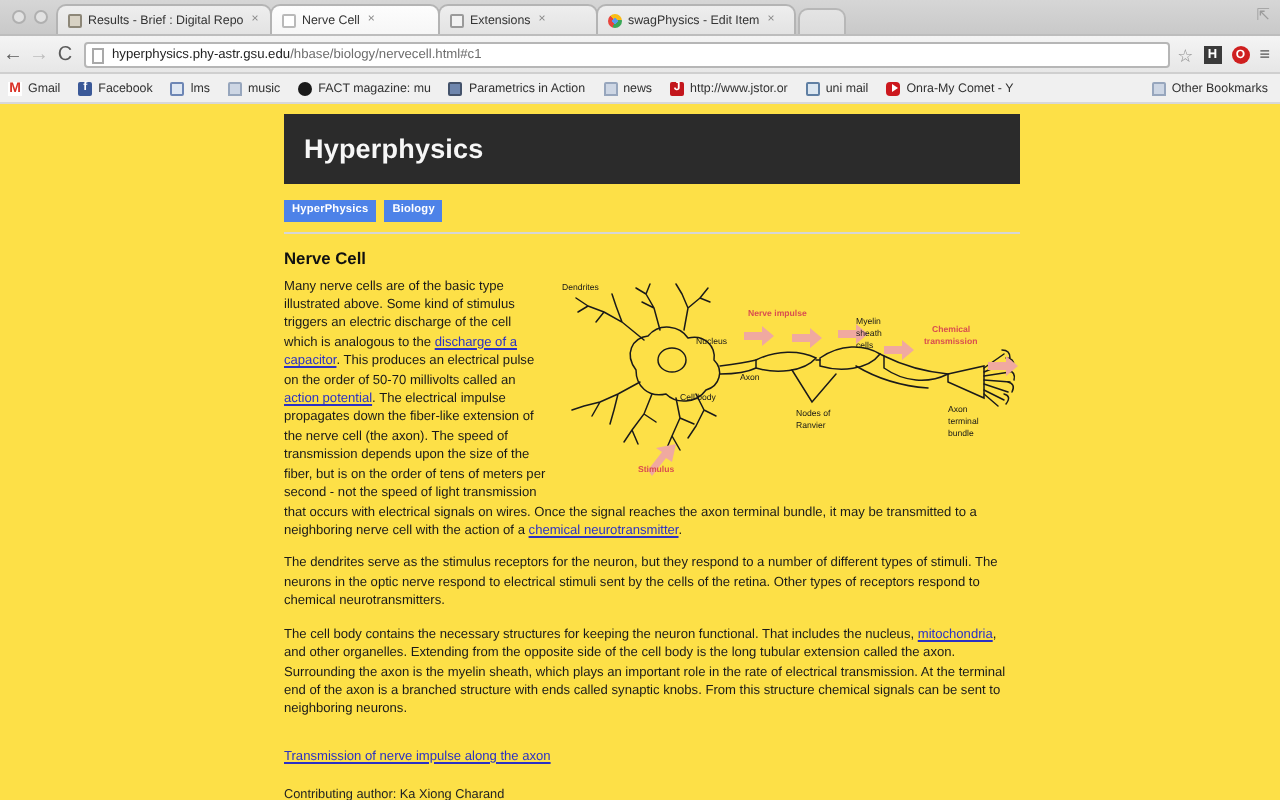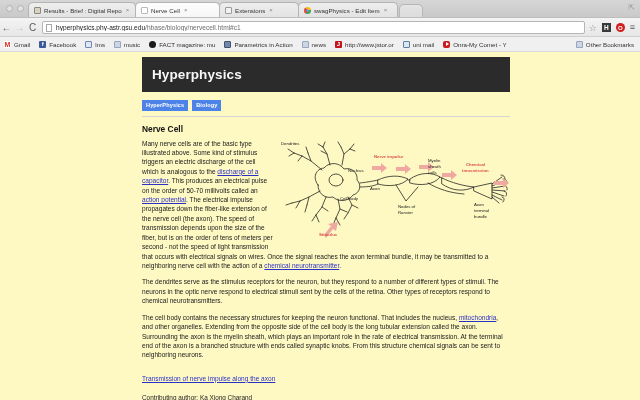--- a/index.html
+++ b/index.html
@@ -90,21 +90,21 @@
                line-height:7px; text-align:center; }
   .bi.unimail{ background:#dbe6f0; border:1px solid #5f7fa3; box-sizing:border-box; }
   .bi.yt     { background:#cc181e; border-radius:2px; position:relative; }
   .bi.yt::after { content:""; position:absolute; left:2.4px; top:1.6px;
                   border-left:3px solid #fff; border-top:2px solid transparent;
                   border-bottom:2px solid transparent; }
   .bm.right { margin-left:auto; margin-right:2px; }
 
   
   .page { position:absolute; left:0; top:52px; width:640px; height:348px;
-          background:#fef9c3; overflow:hidden; }
+          background:#fde047; overflow:hidden; }
   .content { position:absolute; left:142px; top:0; width:368px; }
 
   .sitehead { margin-top:5px; height:35px; background:#2b2b2b;
               display:flex; align-items:center; padding-left:10px; }
   .sitehead h1 { margin:0; color:#f7f7f7; font-size:13.5px; font-weight:bold;
                  letter-spacing:.1px; }
 
   .badges { margin-top:8px; display:flex; gap:4px; }
   .badge { background:#4d82e8; color:#fff; font-size:5.6px; font-weight:bold;
            padding:2px 4px 2.5px 4px; letter-spacing:.1px; }

